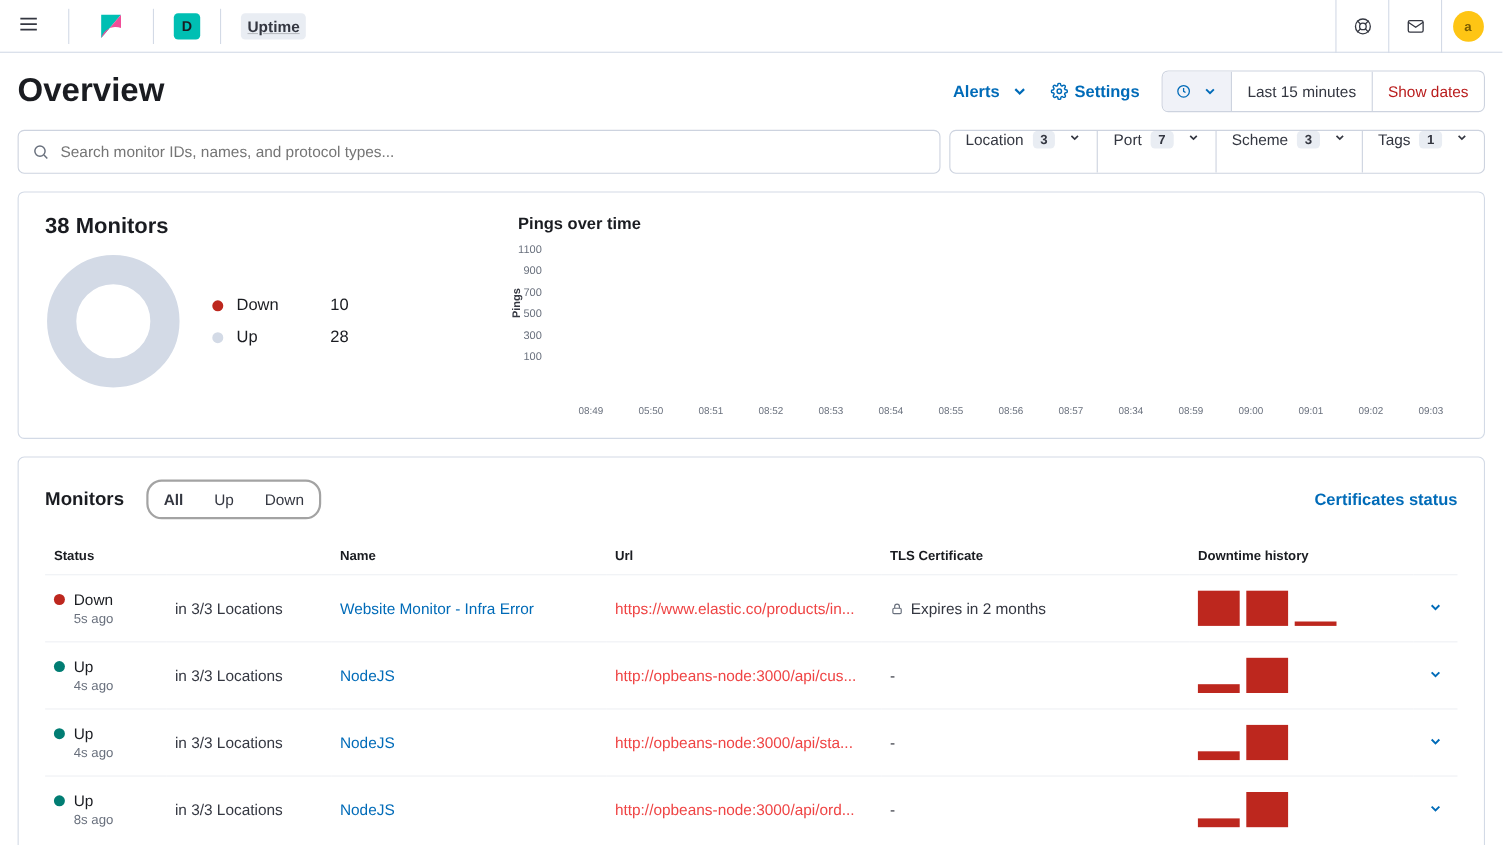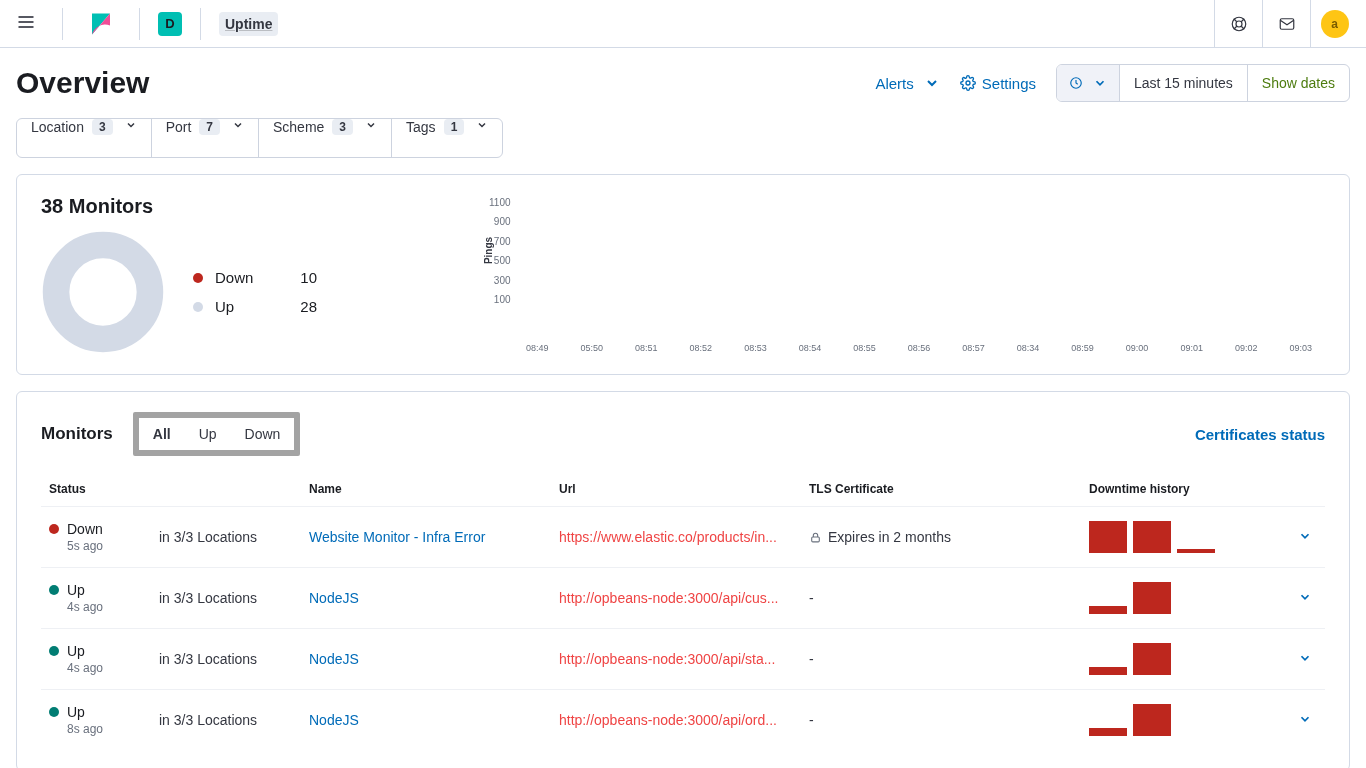--- a/index.html
+++ b/index.html
@@ -17,27 +17,27 @@
   .nav-right { margin-left: auto; display: flex; align-items: center; }
   .nav-icon-btn { width:48px; height:48px; display:flex; align-items:center; justify-content:center; border-left:1px solid #d3dae6; cursor:pointer;}
   .nav-icon-btn svg{ width:18px; height:18px; stroke:#343741;}
   .avatar { width:28px; height:28px; border-radius:50%; background:#fec514; color:#7a5c00; font-size:12px; font-weight:600; display:flex;align-items:center;justify-content:center;}
   
   
   .page { padding: 16px; }
   .page-header { display: flex; align-items: center; margin-bottom: 16px; gap: 12px; }
   .page-title { font-size: 30px; font-weight: 700; flex: 1; }
   .header-actions { display:flex; align-items:center; gap: 20px; }
-  .link-btn { color: #006bb8; font-weight: 400; display:flex; align-items:flex-start; gap:6px; cursor:pointer; font-size:15px;}
+  .link-btn { color: #006bb8; font-weight: 700; display:flex; align-items:flex-start; gap:6px; cursor:pointer; font-size:15px;}
   .link-btn svg { width:16px; height:16px; }
   .date-picker { display:flex; align-items:center; border:1px solid #cdd3df; border-radius:6px; overflow:hidden; height:38px;}
   .date-quick { display:flex; align-items:center; gap:6px; padding: 0 12px; background:#f0f2f8; border-right:1px solid #cdd3df; height:100%; color:#006bb8; cursor:pointer;}
   .date-quick svg{ width:14px; height:14px;}
   .date-text { padding: 0 14px; font-size:14px; color:#343741;}
-  .show-dates { color:#4d7c0f; font-weight:500; cursor:pointer; padding:0 14px; border-left:1px solid #cdd3df; height:100%; display:flex;align-items:center;}
+  .show-dates { color:#b91c1c; font-weight:500; cursor:pointer; padding:0 14px; border-left:1px solid #cdd3df; height:100%; display:flex;align-items:center;}
   .refresh-btn { background:#07c; color:#fff; border:none; border-radius:6px; height:38px; padding:0 18px; font-weight:600; font-size:15px; display:flex; align-items:center; gap:8px; cursor:pointer;}
   .refresh-btn svg{width:16px;height:16px;}
   
   
   .search-row { display:flex; gap:8px; margin-bottom:16px;}
   .search-box { flex:1; display:flex; align-items:center; border:1px solid #cdd3df; border-radius:6px; height:40px; padding:0 12px; gap:10px;}
   .search-box svg{width:16px;height:16px; color:#69707d;}
   .search-box input { border:none; outline:none; flex:1; font-size:14px; background:transparent;}
   .filters { display:flex; border:1px solid #cdd3df; border-radius:6px; height:40px; overflow:hidden;}
   .filter { display:flex; align-items:flex-start; padding:0 14px; gap:8px; border-right:1px solid #cdd3df; cursor:pointer; font-size:14px; color:#343741;}
@@ -56,35 +56,35 @@
   .legend-row { display:flex; align-items:center; gap:12px; padding:6px 0;}
   .dot { width:10px; height:10px; border-radius:50%;}
   .dot.red{background:#bd271e;}
   .dot.grey{background:#d3dae6;}
   .dot.green{background:#017d73;}
   .legend-label{width:60px;}
   .legend-val{ font-weight:400; width:30px; text-align:right;}
   
   .chart-area{ flex:1;}
   .chart-title{ font-size:15px; font-weight:700; margin-bottom:8px;}
-  .bar-chart { position:relative; height:140px; display:flex;margin-left:18px;}
+  .bar-chart { position:relative; height:140px; display:flex;}
   .y-axis { display:flex; flex-direction:column; justify-content:space-between; align-items:flex-end; padding-right:6px; font-size:10px; color:#69707d; height:110px; padding-top:2px;}
   .y-label { position:absolute; left:-14px; top:50%; transform:rotate(-90deg) translateX(20px); font-size:10px; font-weight:600; color:#343741;}
   .bars { flex:1; display:flex; align-items:flex-end; gap:6px; height:110px;}
   .bar-col { flex:1; display:flex; flex-direction:column; align-items:center;}
   .bar { width:100%; display:flex; flex-direction:column; justify-content:flex-end;}
   .bar-up{ background:#d3dae6;}
   .bar-down{ background:#bd271e;}
   .x-labels{ display:flex; gap:6px; margin-left:42px; margin-top:8px;}
   .x-lbl{ flex:1; text-align:center; font-size:9px; color:#69707d;}
   
   
   .monitors-header { display:flex; align-items:center; gap:20px; margin-bottom:16px;}
   .monitors-title{ font-size:17px; font-weight:700;}
-  .tabs { display:flex; border:6px solid #a3a3a3; border-radius:2px; overflow:hidden;}
+  .tabs { display:flex; border:2px solid #a3a3a3; border-radius:14px; overflow:hidden;}
   .tab { padding:8px 14px; font-size:14px; cursor:pointer; color:#343741;}
   .tab.active{ font-weight:700;}
   .cert-link { margin-left:auto; color:#006bb8; font-weight:700; font-size:15px; cursor:pointer;}
   
   table { width:100%; border-collapse:collapse;}
   th { text-align:left; font-size:12px; font-weight:700; padding:10px 8px; color:#1a1c21;}
   td { padding:14px 8px; border-top:1px solid #eef0f4; font-size:14px; vertical-align:middle;}
   .status-cell{ display:flex; flex-direction:column; gap:2px;}
   .status-line{ display:flex; align-items:center; gap:8px; font-weight:500;}
   .status-ago{ font-size:12px; color:#69707d; margin-left:18px;}
@@ -171,20 +171,27 @@
               <path d="M4 6l4 4 4-4"></path>
             </svg>
         </div>
         <span class="date-text">Last 15 minutes</span>
         <span class="show-dates">Show dates</span>
       </div>
     </div>
   </div>
 
   <div class="search-row">
+    <div class="search-box">
+      <svg viewBox="0 0 24 24" fill="none" stroke="#69707d" stroke-width="2">
+          <circle cx="11" cy="11" r="7"></circle>
+          <line x1="21" y1="21" x2="16.5" y2="16.5"></line>
+        </svg>
+      <input placeholder="Search monitor IDs, names, and protocol types..." style="">
+    </div>
     <div class="filters" id="filters">
         <div class="filter">
           <span>Location</span>
           <span class="badge">3</span>
           <svg class="chev" viewBox="0 0 16 16" fill="none" stroke="#343741" stroke-width="2">
             <path d="M4 6l4 4 4-4"></path>
           </svg>
         </div>
         <div class="filter">
           <span>Port</span>
@@ -226,20 +233,21 @@
           </div>
           <div class="legend-row">
             <span class="dot grey"></span>
             <span class="legend-label">Up</span>
             <span class="legend-val">28</span>
           </div>
         </div>
       </div>
     </div>
     <div class="chart-area">
+      <div class="chart-title">Pings over time</div>
       <div class="bar-chart">
         <span class="y-label">Pings</span>
         <div class="y-axis" id="y-axis">
             <span>1100</span>
             <span>900</span>
             <span>700</span>
             <span>500</span>
             <span>300</span>
             <span>100</span>
           </div>

